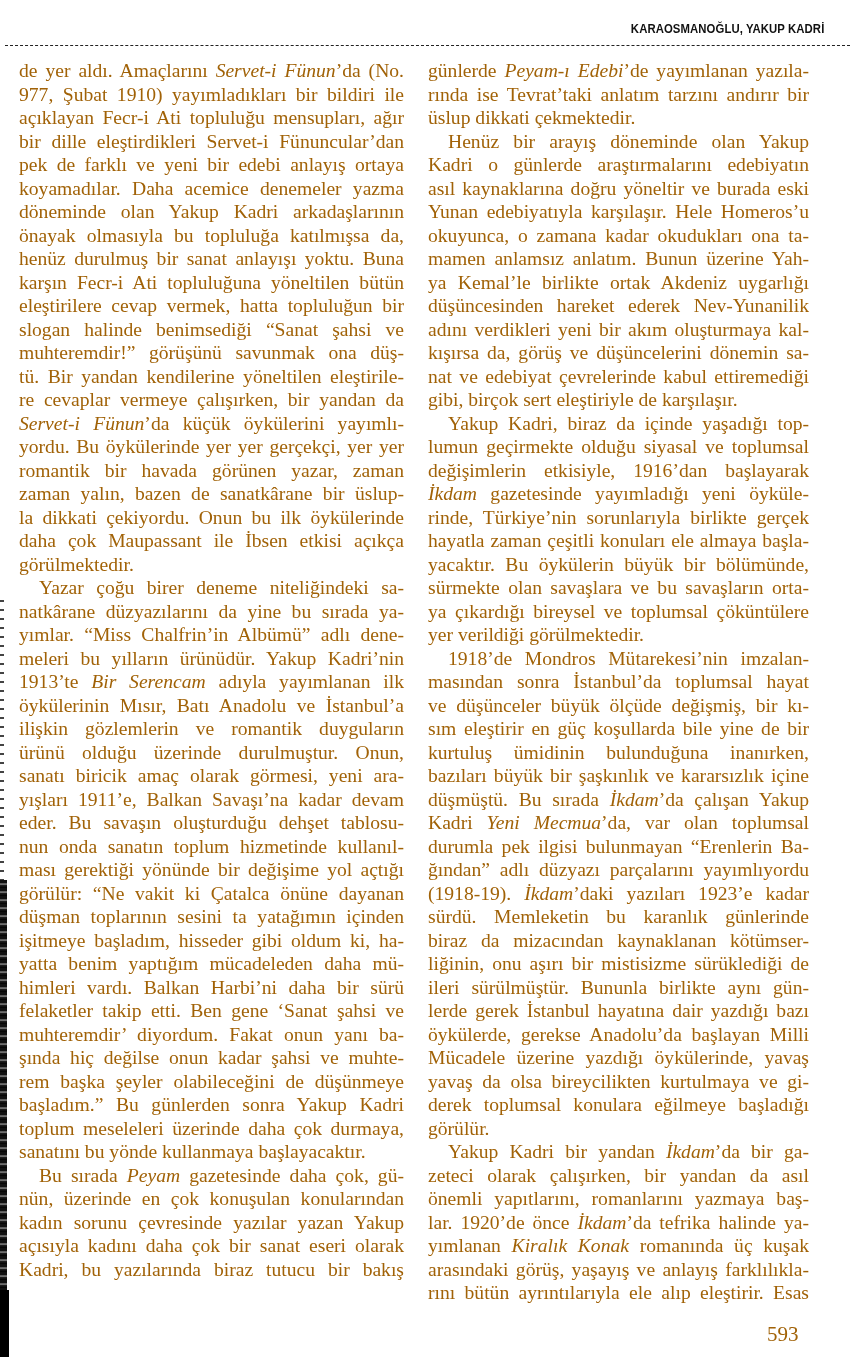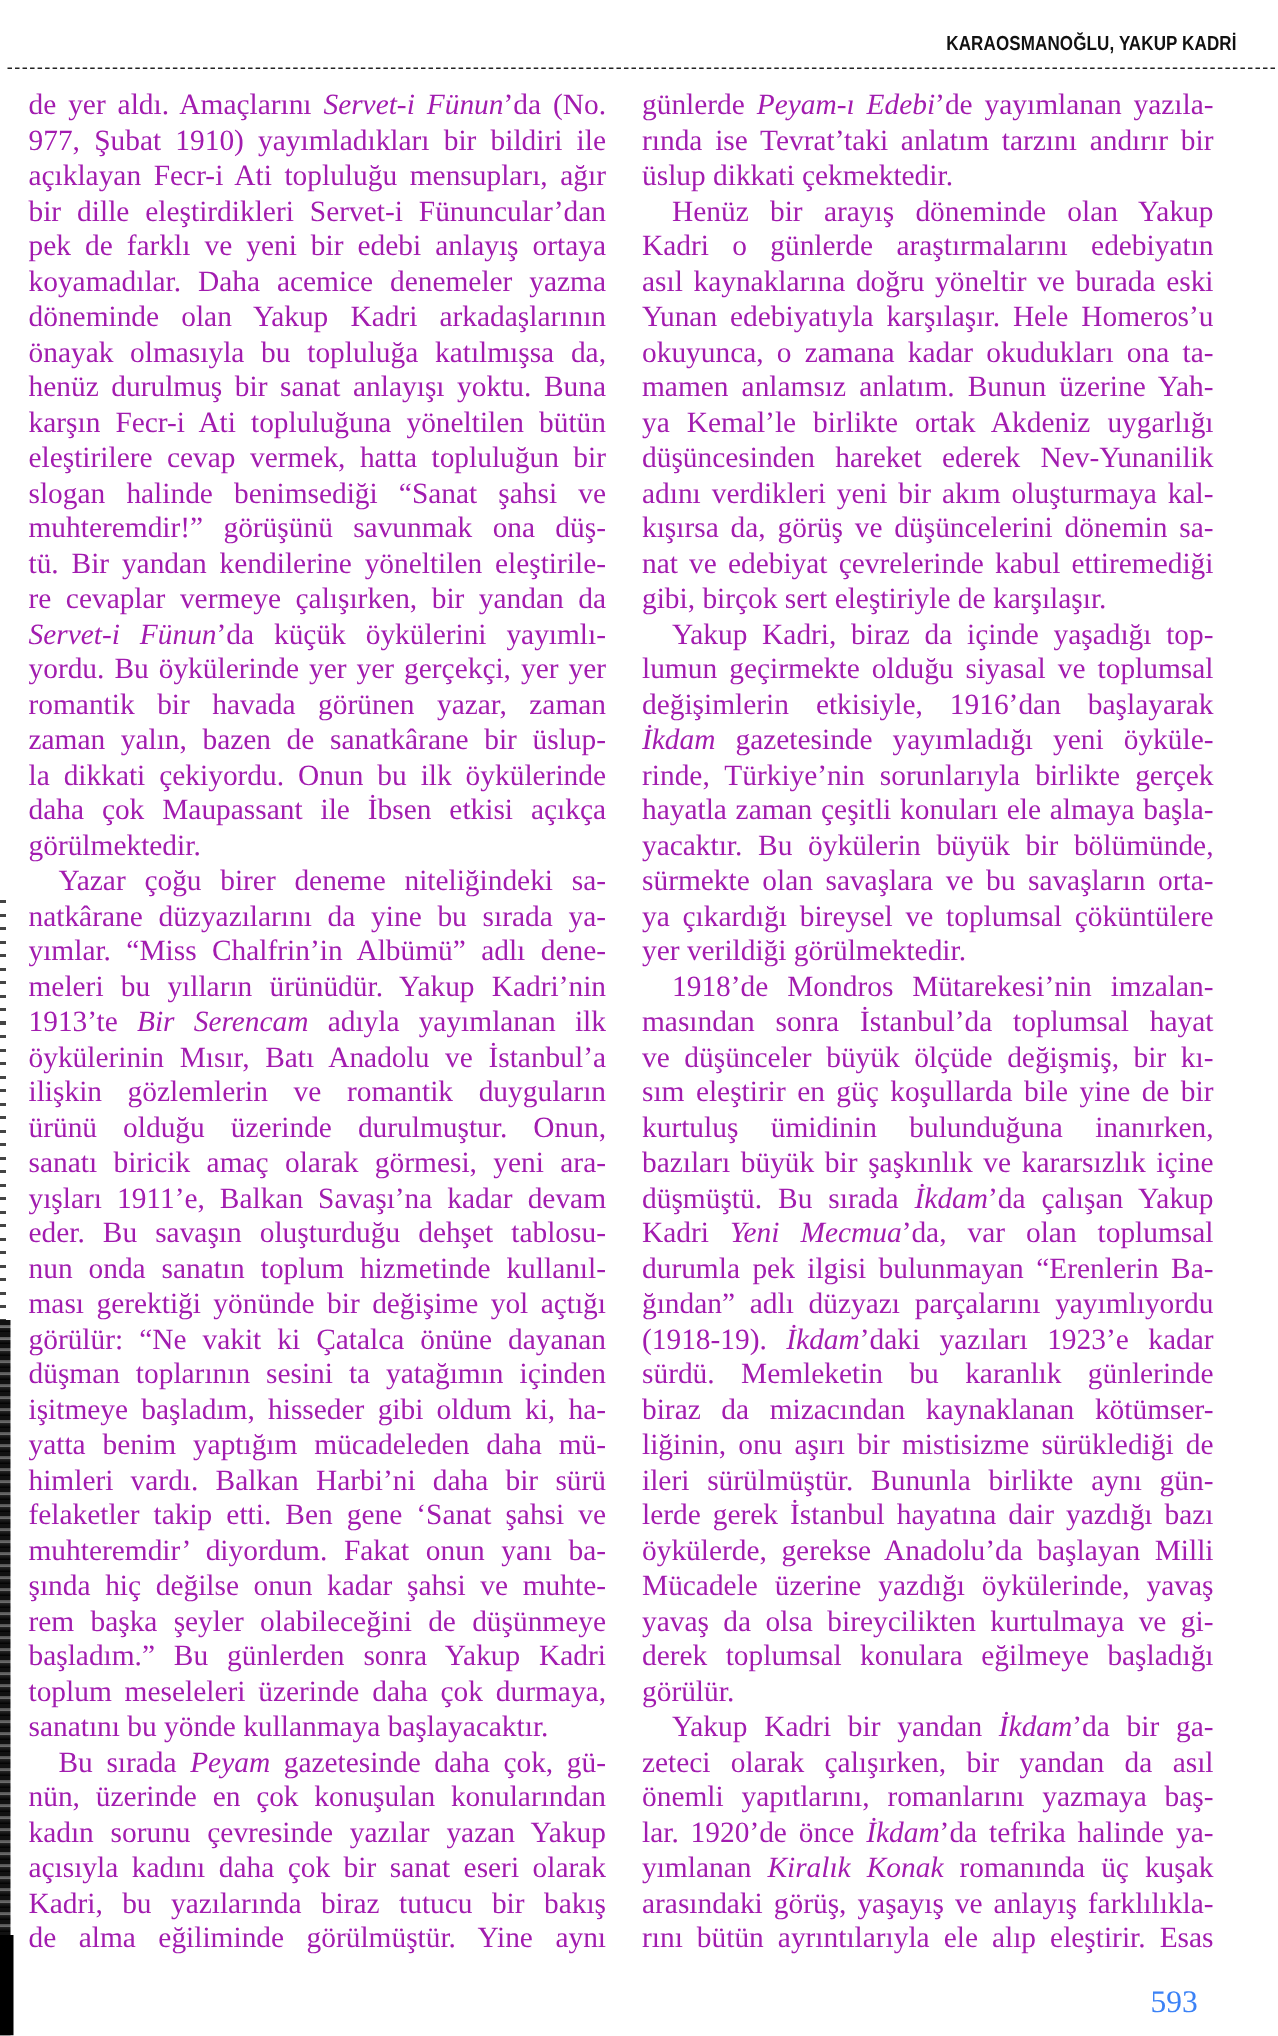--- a/index.html
+++ b/index.html
@@ -6,33 +6,33 @@
   body { width: 852px; height: 1357px; position: relative; overflow: hidden; color: #1a1a1a; }
   .running-head {
     position: absolute; top: 21px; right: 28px;
     font-family: "Liberation Sans", sans-serif; font-weight: bold; font-size: 13.5px;
     letter-spacing: 0.1px; color: #111; transform: scaleX(0.84); transform-origin: right center;
   }
   .rule { position: absolute; top: 45px; left: 5px; width: 845px; height: 0; border-top: 1.4px dashed #222; }
   .column {
     position: absolute; top: 59px;
     font-family: "Liberation Serif", serif; font-size: 19.6px; line-height: 23.5px;
-    text-align: justify; color: #a21caf;
+    text-align: justify; color: #a16207;
   }
   .col-left { left: 19px; width: 385px; }
   .col-right { left: 428px; width: 381px; }
   .line {
     display: block; white-space: nowrap; height: 23.5px;
     text-align-last: justify; text-align: justify; overflow: visible;
   }
   .line.last { text-align-last: left; }
   .line.indent { padding-left: 20px; }
   .page-number {
     position: absolute; top: 1322px; left: 767px;
-    font-family: "Liberation Serif", serif; font-size: 21px; color: #3b82f6;
+    font-family: "Liberation Serif", serif; font-size: 21px; color: #a16207;
   }
   .scan-edge {
     position: absolute; left: 0; top: 880px; width: 7px; height: 477px;
     background: repeating-linear-gradient(180deg, #111 0px, #111 3px, #555 3px, #777 5px, #222 5px, #000 8px);
   }
   .scan-edge-2 { position: absolute; left: 0; top: 1290px; width: 9px; height: 67px; background: #000; }
   .scan-dots {
     position: absolute; left: 0; top: 600px; width: 4px; height: 280px;
     background: repeating-linear-gradient(180deg, #444 0px, #444 2px, transparent 2px, transparent 9px);
   }
@@ -95,21 +95,20 @@
       <span class="line">şında hiç değilse onun kadar şahsi ve muhte-</span>
       <span class="line">rem başka şeyler olabileceğini de düşünmeye</span>
       <span class="line">başladım.” Bu günlerden sonra Yakup Kadri</span>
       <span class="line">toplum meseleleri üzerinde daha çok durmaya,</span>
       <span class="line last">sanatını bu yönde kullanmaya başlayacaktır.</span>
       <span class="line indent">Bu sırada <i>Peyam</i> gazetesinde daha çok, gü-</span>
       <span class="line">nün, üzerinde en çok konuşulan konularından</span>
       <span class="line">kadın sorunu çevresinde yazılar yazan Yakup</span>
       <span class="line">açısıyla kadını daha çok bir sanat eseri olarak</span>
       <span class="line">Kadri, bu yazılarında biraz tutucu bir bakış</span>
-      <span class="line">de alma eğiliminde görülmüştür. Yine aynı</span>
     </div>
   <div class="column col-right" id="col-right">
       <span class="line">günlerde <i>Peyam-ı Edebi</i>’de yayımlanan yazıla-</span>
       <span class="line">rında ise Tevrat’taki anlatım tarzını andırır bir</span>
       <span class="line last">üslup dikkati çekmektedir.</span>
       <span class="line indent">Henüz bir arayış döneminde olan Yakup</span>
       <span class="line">Kadri o günlerde araştırmalarını edebiyatın</span>
       <span class="line">asıl kaynaklarına doğru yöneltir ve burada eski</span>
       <span class="line">Yunan edebiyatıyla karşılaşır. Hele Homeros’u</span>
       <span class="line">okuyunca, o zamana kadar okudukları ona ta-</span>

